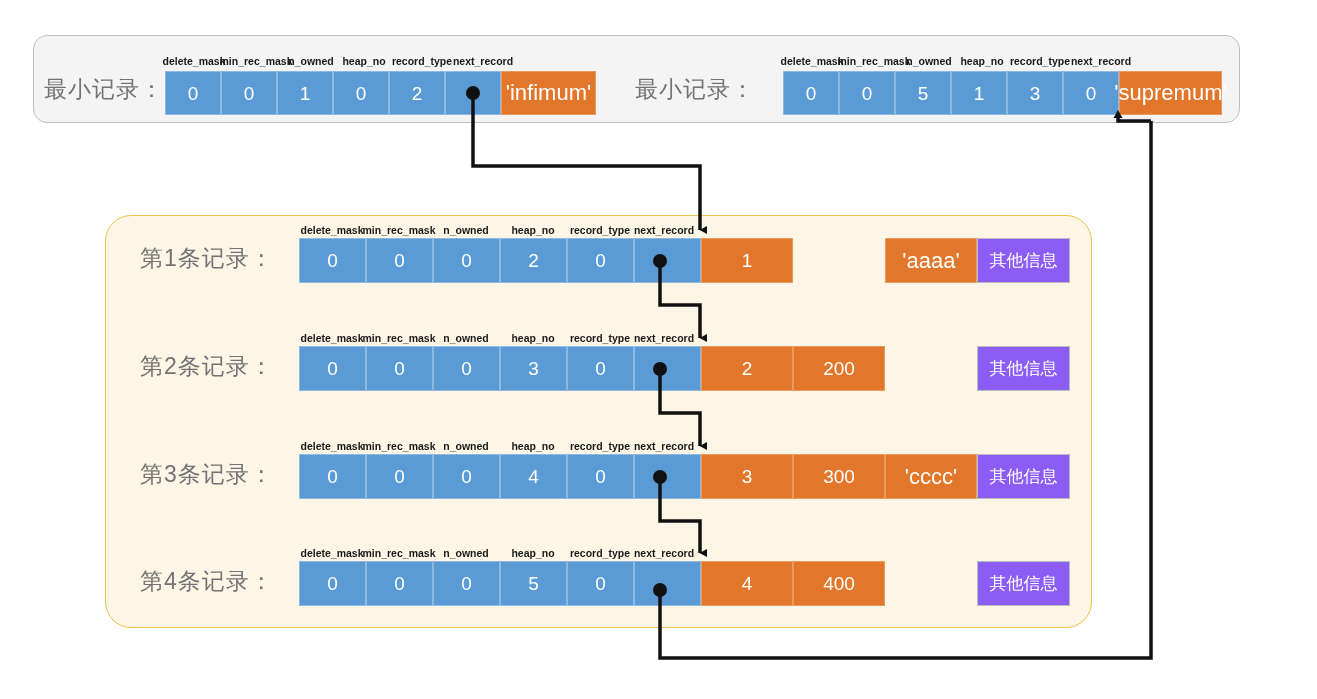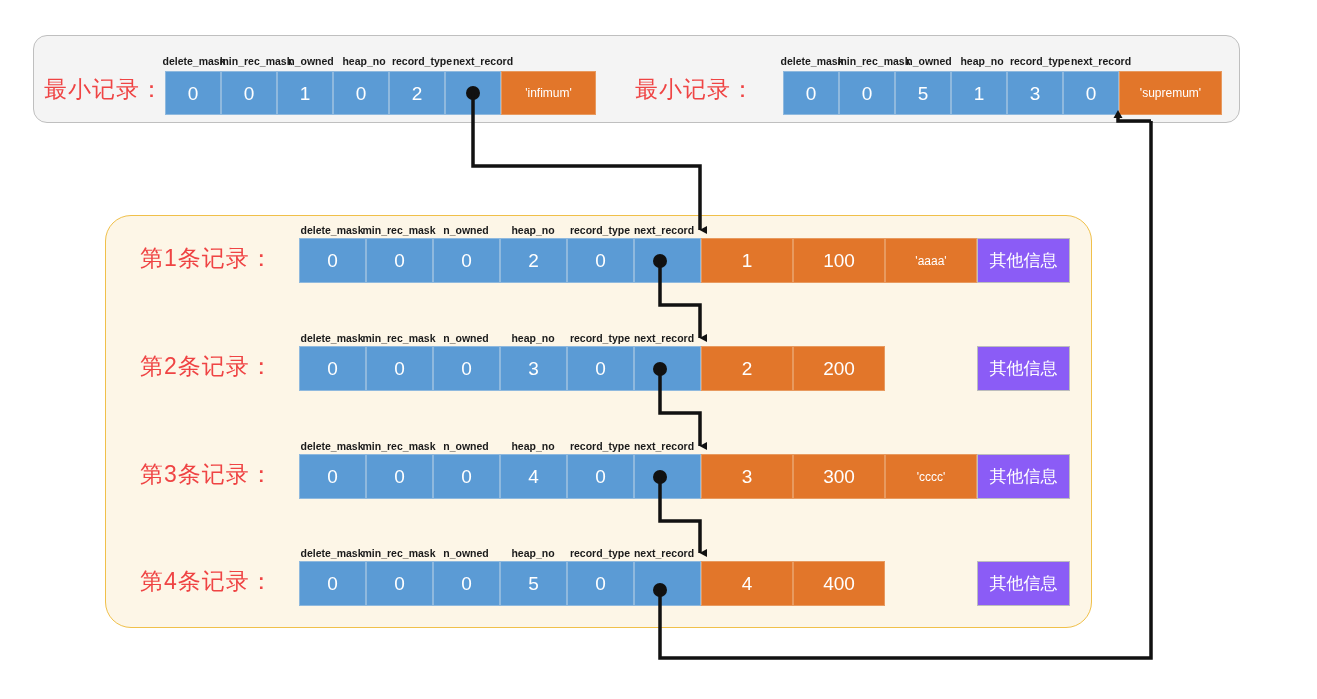--- a/index.html
+++ b/index.html
@@ -17,42 +17,42 @@
     box-sizing:border-box;
   }
   .panel-records{
     position:absolute;left:105px;top:215px;width:987px;height:413px;
     background:#fdf6e7;border:1.5px solid #f0c04a;border-radius:26px;
     box-sizing:border-box;
   }
 
   
   .row-label{
-    position:absolute;color:#ef4444;font-size:23px;line-height:1;
+    position:absolute;color:#737373;font-size:23px;line-height:1;
     white-space:nowrap;letter-spacing:1px;
   }
 
   
   .caption{
     position:absolute;color:#1a1a1a;font-size:10.5px;line-height:1;
     text-align:center;white-space:nowrap;font-weight:600;
     transform:translateX(-50%);
   }
 
   
   .cell{
     position:absolute;box-sizing:border-box;
     display:flex;align-items:center;justify-content:center;
     color:#ffffff;font-size:19px;line-height:1;
   }
   .cell.blue{background:#5b9bd5;border:1px solid #8fb9de;}
   .cell.orange{background:#e2762a;border:1px solid #e89a5f;}
   .cell.gray{background:#8b5cf6;border:1px solid #bdbdbd;}
   .cell.cjk{font-size:17px;}
-  .cell.quoted{font-size:12px;text-align:center;}
+  .cell.quoted{font-size:22px;text-align:center;}
 
   
   #wires{position:absolute;left:0;top:0;width:1317px;height:699px;
          pointer-events:none;}
 </style>
 </head>
 <body>
 
 <div id="stage">
 
@@ -103,21 +103,20 @@
   <div class="caption" style="left:600px;top:225px;">record_type</div>
   <div class="caption" style="left:664px;top:225px;">next_record</div>
 
   <div class="cell blue" style="left:299px;top:238px;width:67px;height:45px;">0</div>
   <div class="cell blue" style="left:366px;top:238px;width:67px;height:45px;">0</div>
   <div class="cell blue" style="left:433px;top:238px;width:67px;height:45px;">0</div>
   <div class="cell blue" style="left:500px;top:238px;width:67px;height:45px;">2</div>
   <div class="cell blue" style="left:567px;top:238px;width:67px;height:45px;">0</div>
   <div class="cell blue" style="left:634px;top:238px;width:67px;height:45px;"></div>
   <div class="cell orange" style="left:701px;top:238px;width:92px;height:45px;">1</div>
-  <div class="cell orange" style="left:793px;top:238px;width:92px;height:45px;">100</div>
   <div class="cell orange quoted" style="left:885px;top:238px;width:92px;height:45px;">'aaaa'</div>
   <div class="cell gray cjk" style="left:977px;top:238px;width:93px;height:45px;">其他信息</div>
 
   <div class="row-label" style="left:140px;top:355px;">第2条记录：</div>
 
   <div class="caption" style="left:332px;top:333px;">delete_mask</div>
   <div class="caption" style="left:399px;top:333px;">min_rec_mask</div>
   <div class="caption" style="left:466px;top:333px;">n_owned</div>
   <div class="caption" style="left:533px;top:333px;">heap_no</div>
   <div class="caption" style="left:600px;top:333px;">record_type</div>

